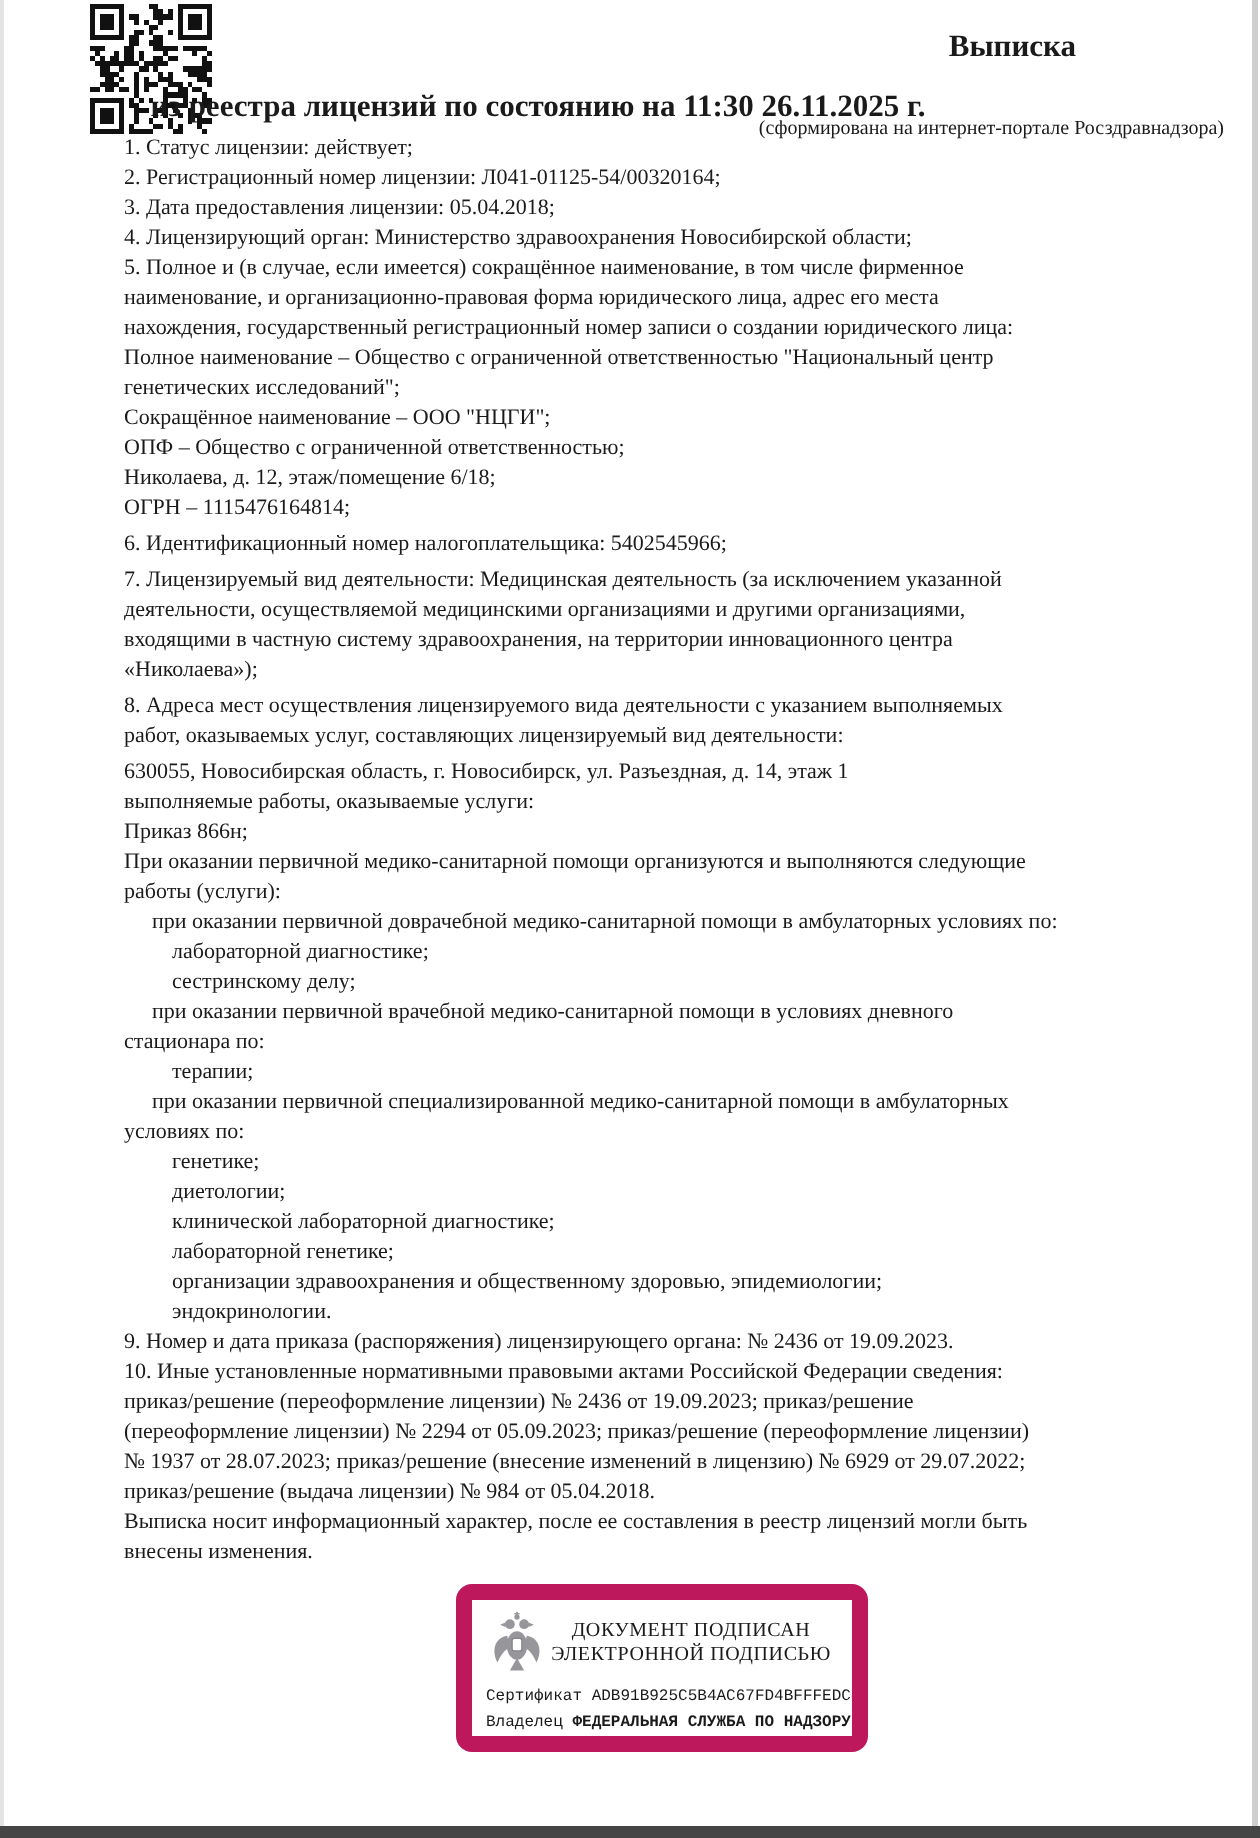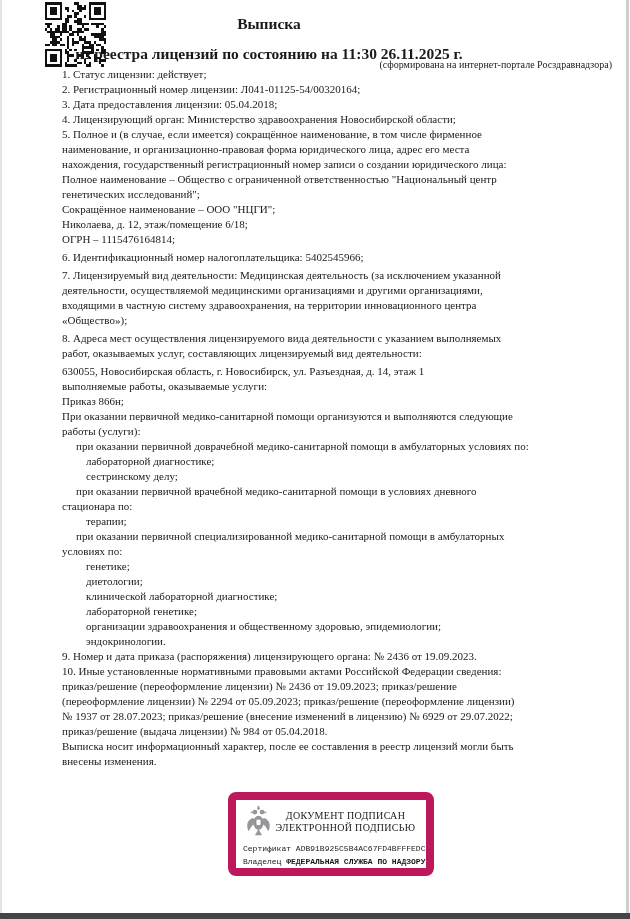--- a/index.html
+++ b/index.html
@@ -8,21 +8,21 @@
   .page { position:relative; width:630px; height:919px; background:#ffffff; overflow:hidden; color:#1a1a1a; }
 
   .edge-left  { position:absolute; left:0; top:0; bottom:6px; width:2px; background:#e4e4e4; }
   .edge-right { position:absolute; right:1px; top:0; bottom:6px; width:3px; background:#cfcfcf; }
   .bottom-bar { position:absolute; left:0; right:0; bottom:0; height:6px; background:#454545; }
 
   .qr { position:absolute; left:45px; top:2px; width:61px; height:65px; }
   .qr svg { width:100%; height:100%; fill:#111; }
 
   .title-block { position:absolute; left:0; top:15px; width:538px; text-align:center; font-weight:bold; }
-  .title-line1 { font-size:15.5px; line-height:18px; }
+  .title-line1 { font-size:15.5px; line-height:18px;text-align:right; }
   .title-line2 { font-size:15.5px; line-height:18px; margin-top:12px; }
 
   .formed-note { position:absolute; top:59px; right:18px; font-size:10px; color:#1a1a1a; }
 
   .doc-body { position:absolute; left:62px; top:67px; width:560px; font-size:11px; }
   .doc-body .line { white-space:nowrap; height:15px; line-height:15px; }
   .doc-body .line.gap { margin-top:3px; }
   .doc-body .line.ind1 { padding-left:14px; }
   .doc-body .line.ind2 { padding-left:24px; }
 
@@ -361,27 +361,28 @@
       <div class="line ind0">1. Статус лицензии: действует;</div>
       <div class="line ind0">2. Регистрационный номер лицензии: Л041-01125-54/00320164;</div>
       <div class="line ind0">3. Дата предоставления лицензии: 05.04.2018;</div>
       <div class="line ind0">4. Лицензирующий орган: Министерство здравоохранения Новосибирской области;</div>
       <div class="line ind0">5. Полное и (в случае, если имеется) сокращённое наименование, в том числе фирменное</div>
       <div class="line ind0">наименование, и организационно-правовая форма юридического лица, адрес его места</div>
       <div class="line ind0">нахождения, государственный регистрационный номер записи о создании юридического лица:</div>
       <div class="line ind0">Полное наименование – Общество с ограниченной ответственностью "Национальный центр</div>
       <div class="line ind0">генетических исследований";</div>
       <div class="line ind0">Сокращённое наименование – ООО "НЦГИ";</div>
+      <div class="line ind0">ОПФ – Общество с ограниченной ответственностью;</div>
       <div class="line ind0">Николаева, д. 12, этаж/помещение 6/18;</div>
       <div class="line ind0">ОГРН – 1115476164814;</div>
       <div class="line ind0 gap">6. Идентификационный номер налогоплательщика: 5402545966;</div>
       <div class="line ind0 gap">7. Лицензируемый вид деятельности: Медицинская деятельность (за исключением указанной</div>
       <div class="line ind0">деятельности, осуществляемой медицинскими организациями и другими организациями,</div>
       <div class="line ind0">входящими в частную систему здравоохранения, на территории инновационного центра</div>
-      <div class="line ind0">«Общество»);</div>
+      <div class="line ind0">«Николаева»);</div>
       <div class="line ind0 gap">8. Адреса мест осуществления лицензируемого вида деятельности с указанием выполняемых</div>
       <div class="line ind0">работ, оказываемых услуг, составляющих лицензируемый вид деятельности:</div>
       <div class="line ind0 gap">630055, Новосибирская область, г. Новосибирск, ул. Разъездная, д. 14, этаж 1</div>
       <div class="line ind0">выполняемые работы, оказываемые услуги:</div>
       <div class="line ind0">Приказ 866н;</div>
       <div class="line ind0">При оказании первичной медико-санитарной помощи организуются и выполняются следующие</div>
       <div class="line ind0">работы (услуги):</div>
       <div class="line ind1">при оказании первичной доврачебной медико-санитарной помощи в амбулаторных условиях по:</div>
       <div class="line ind2">лабораторной диагностике;</div>
       <div class="line ind2">сестринскому делу;</div>

